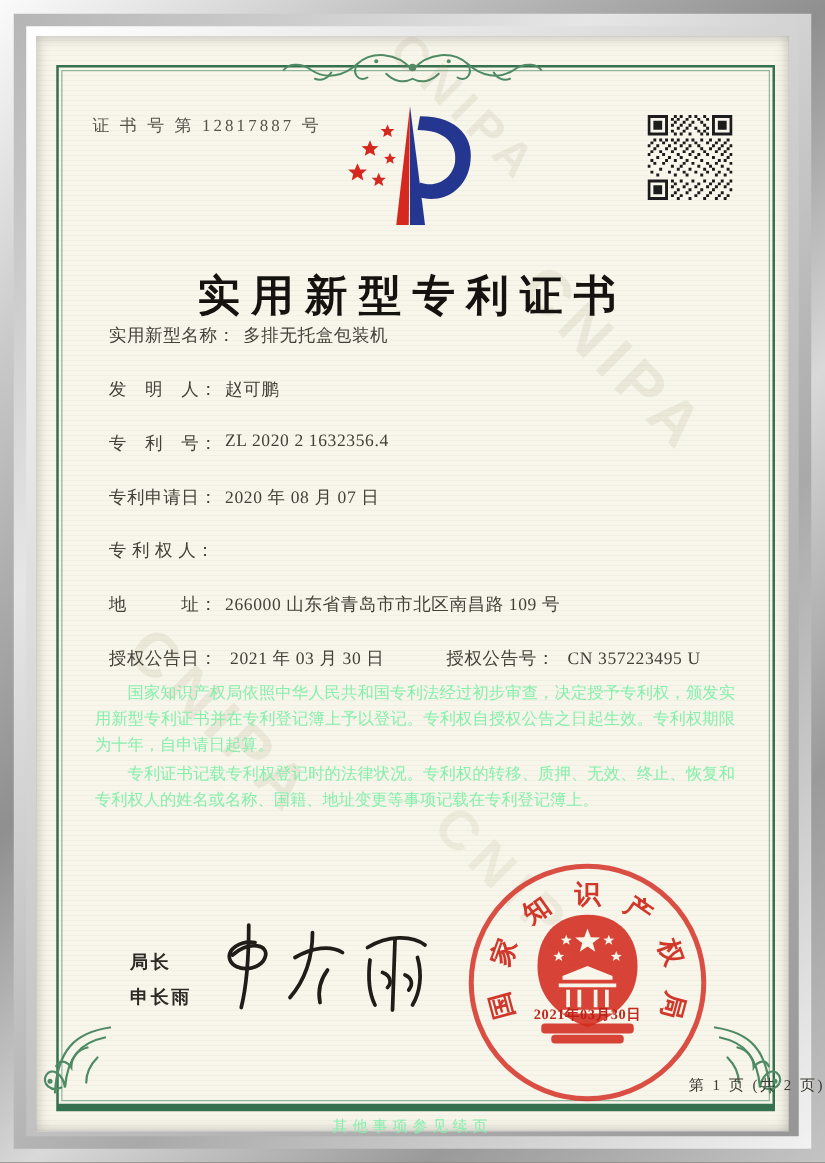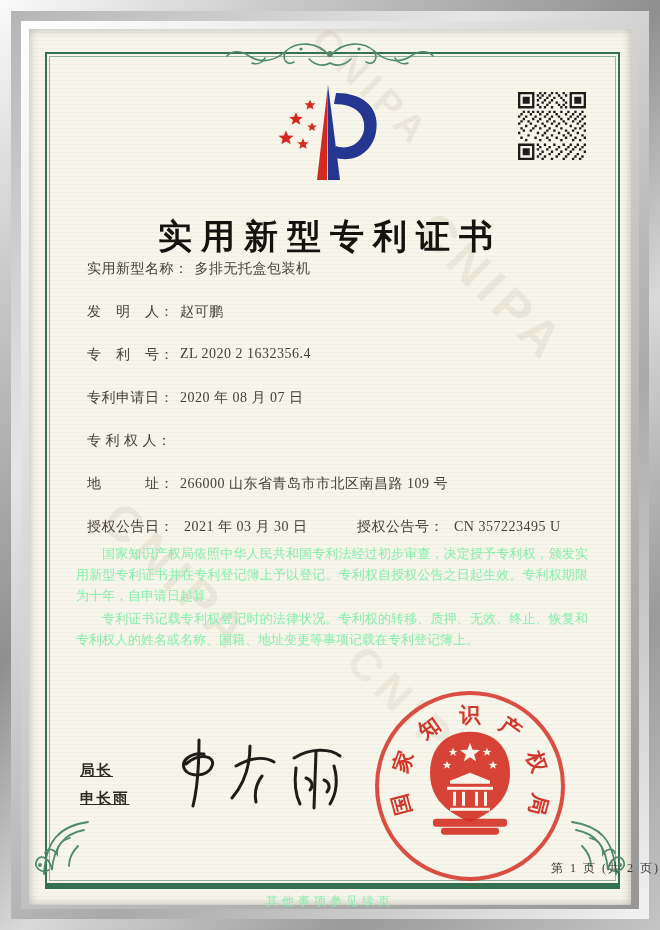--- a/index.html
+++ b/index.html
@@ -36,22 +36,22 @@
   .field-row{height:43px;display:flex;align-items:flex-start;letter-spacing:0.5px;margin-left:12px;}
   .flabel{white-space:pre;}
   .fvalue{margin-left:6px;}
   .grant-row{position:relative;height:30px;}
   .grant-second{position:absolute;left:270px;top:0;}
 
   .body-text{position:absolute;left:76px;right:72px;top:543px;
     font-size:13px;line-height:21px;color:#86efac;text-align:justify;}
   .body-text p{margin:0 0 2px 0;text-indent:2em;}
 
-  .signoff{position:absolute;left:80px;top:756px;font-size:14.5px;color:#2e2b26;
-    font-weight:bold;letter-spacing:2px;line-height:28px;text-decoration:underline;}
+  .signoff{position:absolute;left:104px;top:756px;font-size:14.5px;color:#2e2b26;
+    font-weight:bold;letter-spacing:2px;line-height:28px;}
   .signature{position:absolute;left:158px;top:732px;}
 
   
   .seal{position:absolute;left:372px;top:688px;width:196px;height:196px;}
   .seal-ring{position:absolute;inset:3px;border:4px solid rgba(211,42,30,0.82);
     border-radius:50%;}
   .sc{position:absolute;left:50%;top:50%;width:24px;height:24px;margin:-12px;
     font-size:21px;font-weight:bold;color:rgba(205,38,26,0.92);
     text-align:center;line-height:24px;}
   .s0{transform:rotate(-105deg) translateY(-71px);}
@@ -123,20 +123,21 @@
       <path d="M50,30 c-6,6 -9,12 -9,20"></path>
     </g>
     <circle cx="12" cy="49" r="2" fill="#4e8b65"></circle>
   </svg>
 
   <div class="watermark w1">CNIPA</div>
   <div class="watermark w2">CNIPA</div>
   <div class="watermark w3">CNIPA</div>
   <div class="watermark w4">CNIPA</div>
 
+  <div class="cert-no">证 书 号 第 12817887 号</div>
 
   <svg class="logo" width="122" height="106" viewBox="0 0 122 106">
     <defs>
       <path id="star" d="M0,-5 L1.45,-1.6 L5,-1.55 L2.3,0.75 L3.1,4.2 L0,2.3 L-3.1,4.2 L-2.3,0.75 L-5,-1.55 L-1.45,-1.6 Z"></path>
     </defs>
     <polygon points="58,5 47,100 57,100" fill="#d5281e"></polygon>
     <polygon points="58,5 58,100 70,100" fill="#24368f"></polygon>
     <path d="M66,13 C98,13 110,32 106,52 C102,74 82,84 63,77 L66,66 C80,71 92,62 94,50 C96,36 87,24 64,24 Z" fill="#24368f"></path>
     <use href="#star" fill="#d5281e" transform="translate(40,25) scale(1.1)"></use>
     <use href="#star" fill="#d5281e" transform="translate(26,39) scale(1.35)"></use>
@@ -270,18 +271,19 @@
         <path d="M73,32 L74.2,35 L77.4,35.1 L74.9,37 L75.8,40 L73,38.2 L70.2,40 L71.1,37 L68.6,35.1 L71.8,35 Z"></path>
         <path d="M30,52 L50,44 L70,52 L70,55 L30,55 Z"></path>
         <rect x="27" y="58" width="46" height="3"></rect>
         <rect x="33" y="63" width="3" height="14"></rect>
         <rect x="42" y="63" width="3" height="14"></rect>
         <rect x="55" y="63" width="3" height="14"></rect>
         <rect x="64" y="63" width="3" height="14"></rect>
         <rect x="30" y="79" width="40" height="3"></rect>
       </g>
     </svg>
+    <div class="seal-date">2021年03月30日</div>
   </div>
 
   <div class="page-num">第 1 页 (共 2 页)</div>
   <div class="foot-note">其他事项参见续页</div>
 
 </div>
 
 </body></html>

